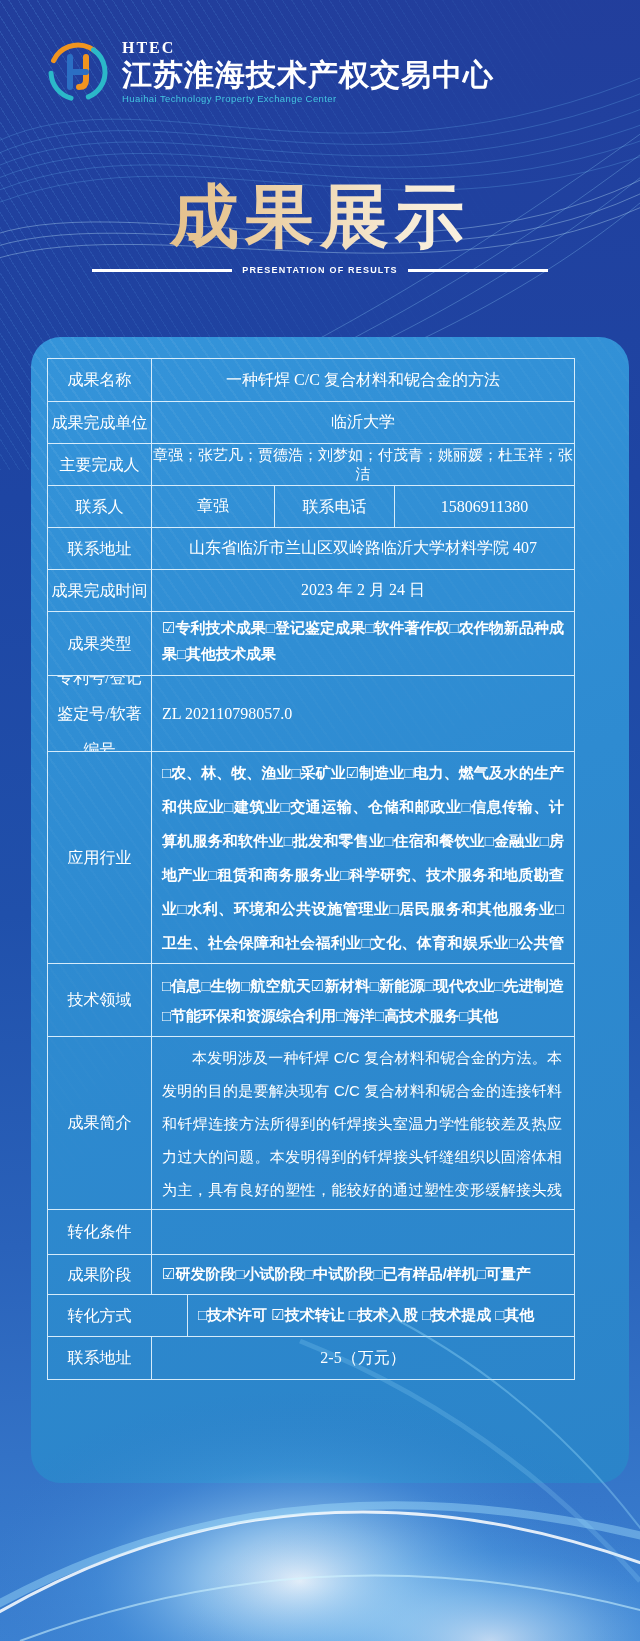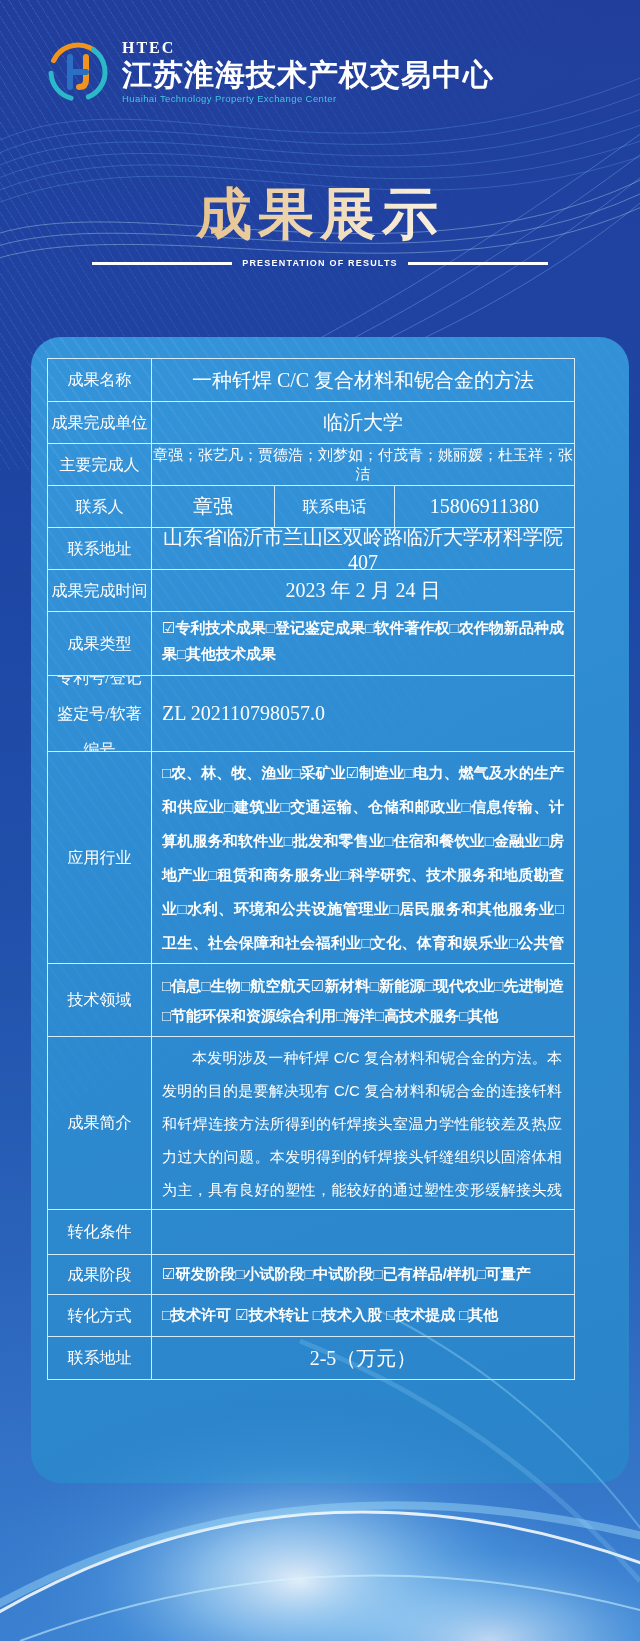--- a/index.html
+++ b/index.html
@@ -22,22 +22,22 @@
   
   .brand{position:absolute;left:46px;top:40px;display:flex;align-items:center;gap:12px;}
   .brand-text{display:flex;flex-direction:column;line-height:1.05;}
   .brand-acronym{color:#ffffff;font-family:"Liberation Serif","DejaVu Serif",serif;font-weight:700;font-size:16px;letter-spacing:2px;}
   .brand-cn{color:#ffffff;font-weight:700;font-size:30px;letter-spacing:1px;margin-top:2px;}
   .brand-en{color:#43c4e0;font-weight:400;font-size:9.5px;letter-spacing:.4px;margin-top:3px;}
 
   
   .title-block{position:absolute;left:0;top:178px;width:640px;text-align:center;}
   .main-title{
-    margin:8px;font-family:Liberation Mono, monospace;font-weight:700;
-    font-size:56px;line-height:1.15;letter-spacing:6px;
+    margin:0;font-family:Liberation Serif, serif;font-weight:700;
+    font-size:69px;line-height:1.15;letter-spacing:6px;
     background:linear-gradient(90deg,#d8ae72 0%,#e8c795 35%,#f7ecd8 65%,#ffffff 100%);
     -webkit-background-clip:text;background-clip:text;color:transparent;
   }
   .title-divider{display:flex;align-items:center;justify-content:center;gap:10px;margin-top:8px;}
   .title-divider .line{display:inline-block;width:140px;height:3px;background:#ffffff;}
   .subtitle{color:#ffffff;font-size:9px;font-weight:700;letter-spacing:1.2px;white-space:nowrap;}
 
   
   .panel{
     position:absolute;left:31px;top:337px;width:598px;height:1146px;
@@ -62,34 +62,34 @@
   .cell{box-sizing:border-box;overflow:hidden;}
   .cell + .cell{border-left:1px solid rgba(232,246,255,.9);}
   .label{
     flex:0 0 103px;display:flex;align-items:center;justify-content:center;text-align:center;
     font-family:"Liberation Serif","DejaVu Serif",serif;font-size:16px;line-height:30px;padding:0 3px;
   }
   .value{flex:1 1 auto;}
   .vflex{display:flex;align-items:center;}
   .vcenter{justify-content:center;text-align:center;}
   .vleft{justify-content:flex-start;padding-left:10px;padding-right:8px;text-align:left;}
-  .serif{font-family:"Liberation Serif","DejaVu Serif",serif;font-size:20px;}
+  .serif{font-family:"Liberation Serif","DejaVu Serif",serif;font-size:16px;}
   .sans-b{font-family:"Liberation Sans","DejaVu Sans",sans-serif;font-weight:700;font-size:15px;}
   .para{
     font-family:"Liberation Sans","DejaVu Sans",sans-serif;font-weight:400;font-size:15px;
     display:block;line-height:33px;padding:4px 12px 0 10px;text-align:justify;text-indent:2em;
   }
   .multiline{display:block;text-align:justify;}
   .ml-2a{line-height:26px;padding:3px 10px 0 10px;}
   .ml-6{line-height:34px;padding:4px 10px 0 10px;}
   .ml-2b{line-height:30px;padding:7px 10px 0 10px;}
   
   .h42{height:42px;} .h64{height:64px;justify-content:flex-end;} .h76{height:76px;} .h212{height:212px;}
   .h73{height:73px;} .h173{height:173px;} .h40{height:40px;} .h45{height:45px;}
-  .h43a{height:42px;} .h43b{height:43px;}
+  .h43a{height:42px;gap:36px;} .h43b{height:43px;}
   .cw1{flex:0 0 123px;} .cw2{flex:0 0 120px;}
 
   .bottom-glow{left:0;top:1281px;}
 </style>
 </head>
 <body>
 
 <div class="layer bg-stripes"></div>
 
 <svg class="layer top-waves" width="640" height="380" viewBox="0 0 640 380" fill="none">

